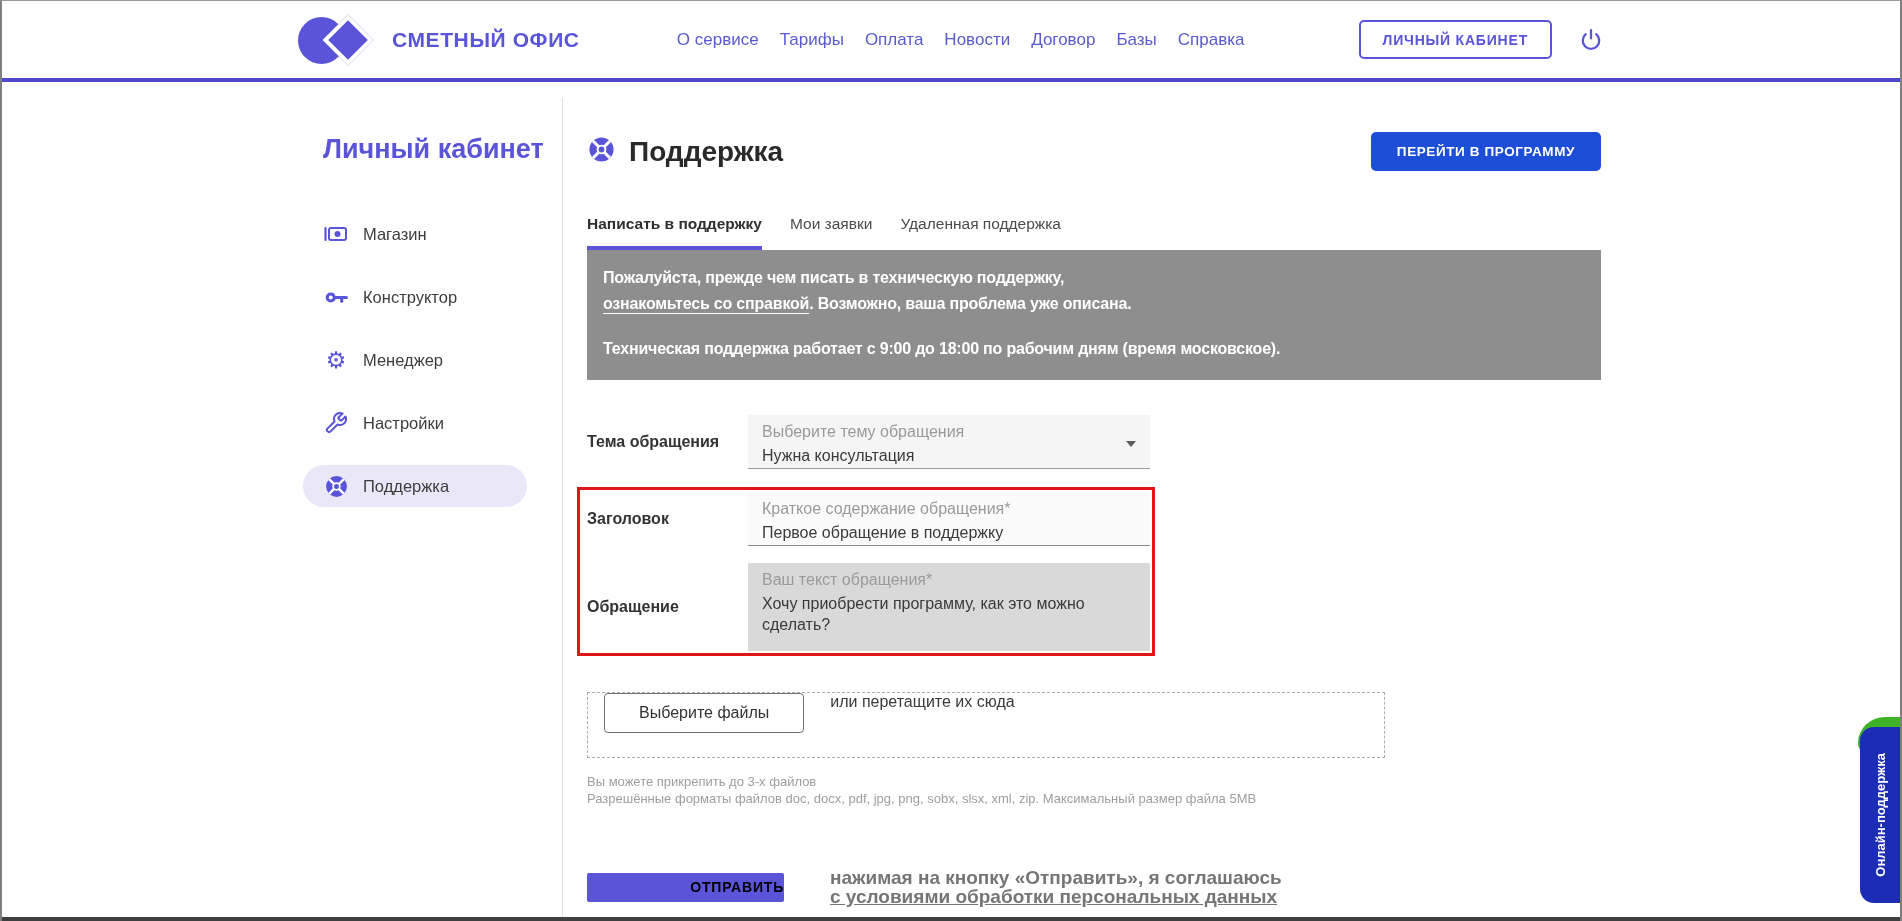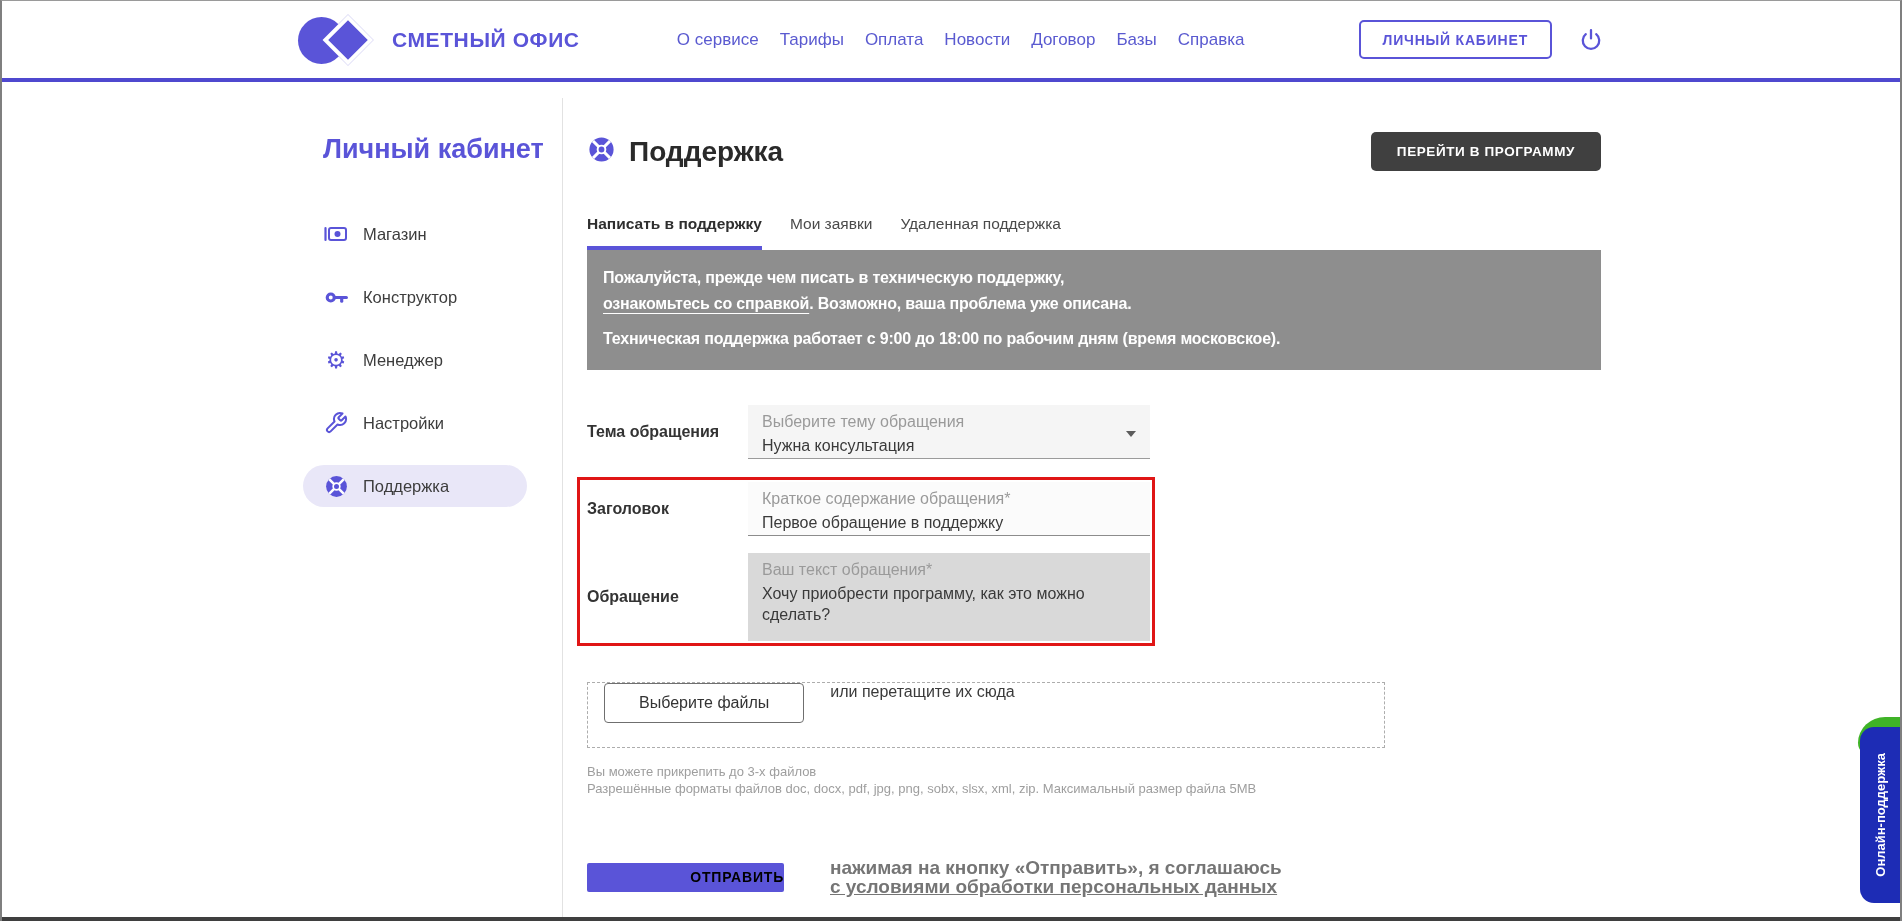--- a/index.html
+++ b/index.html
@@ -39,31 +39,31 @@
   .side-item .lbl { margin-left:14px; font-size:16.5px; color:#3d3d3d; }
   .side-item.active { background:#e9e7f8; }
   .gear-glyph { font-size:23px; color:#5a54d8; line-height:1; font-family:"DejaVu Sans", sans-serif; }
 
   
   .main { flex:1; padding:34px 0 0 24px; }
   .main-inner { width:1014px; }
   .title-row { display:flex; align-items:center; }
   .page-title { display:flex; align-items:center; gap:13px; }
   .page-title h1 { font-size:28px; font-weight:bold; color:#2a2a2a; }
-  .go-btn { margin-left:auto; height:39px; padding:0 26px; background:#404040; border:none; border-radius:5px;
+  .go-btn { margin-left:auto; height:39px; padding:0 26px; background:#1d4ed8; border:none; border-radius:5px;
             color:#fff; font-size:13.5px; font-weight:bold; letter-spacing:.6px; cursor:pointer;
             font-family:"Liberation Sans", sans-serif; }
 
   .tabs { display:flex; gap:28px; margin-top:44px; }
   .tab { font-size:15.5px; color:#4a4a4a; padding-bottom:13px; border-bottom:4px solid transparent; cursor:pointer; }
   .tab.active { font-weight:bold; color:#2f2f2f; border-bottom-color:#5a54d8; }
 
   .notice { background:#8e8e8e; width:100%; padding:15px 16px 18px; }
   .notice p { color:#fff; font-size:16px; font-weight:bold; letter-spacing:-0.2px; line-height:26px; }
-  .notice .line3 { margin-top:9px; }
+  .notice .line3 { margin-top:19px; }
   .notice a { color:#fff; text-decoration:underline; text-underline-offset:4px; cursor:pointer; }
 
   .form { position:relative; margin-top:35px; }
   .form-row { display:flex; }
   .form-label { width:161px; flex:none; font-size:16px; font-weight:bold; color:#333; }
   .row1 { align-items:center; height:54px; margin-bottom:23px; }
   .row2 { align-items:center; height:54px; margin-bottom:17px; }
   .row3 { align-items:center; height:88px; }
   .field { position:relative; width:402px; padding:8px 14px 0; }
   .field .flabel { font-size:16px; color:#9a9a9a; }

